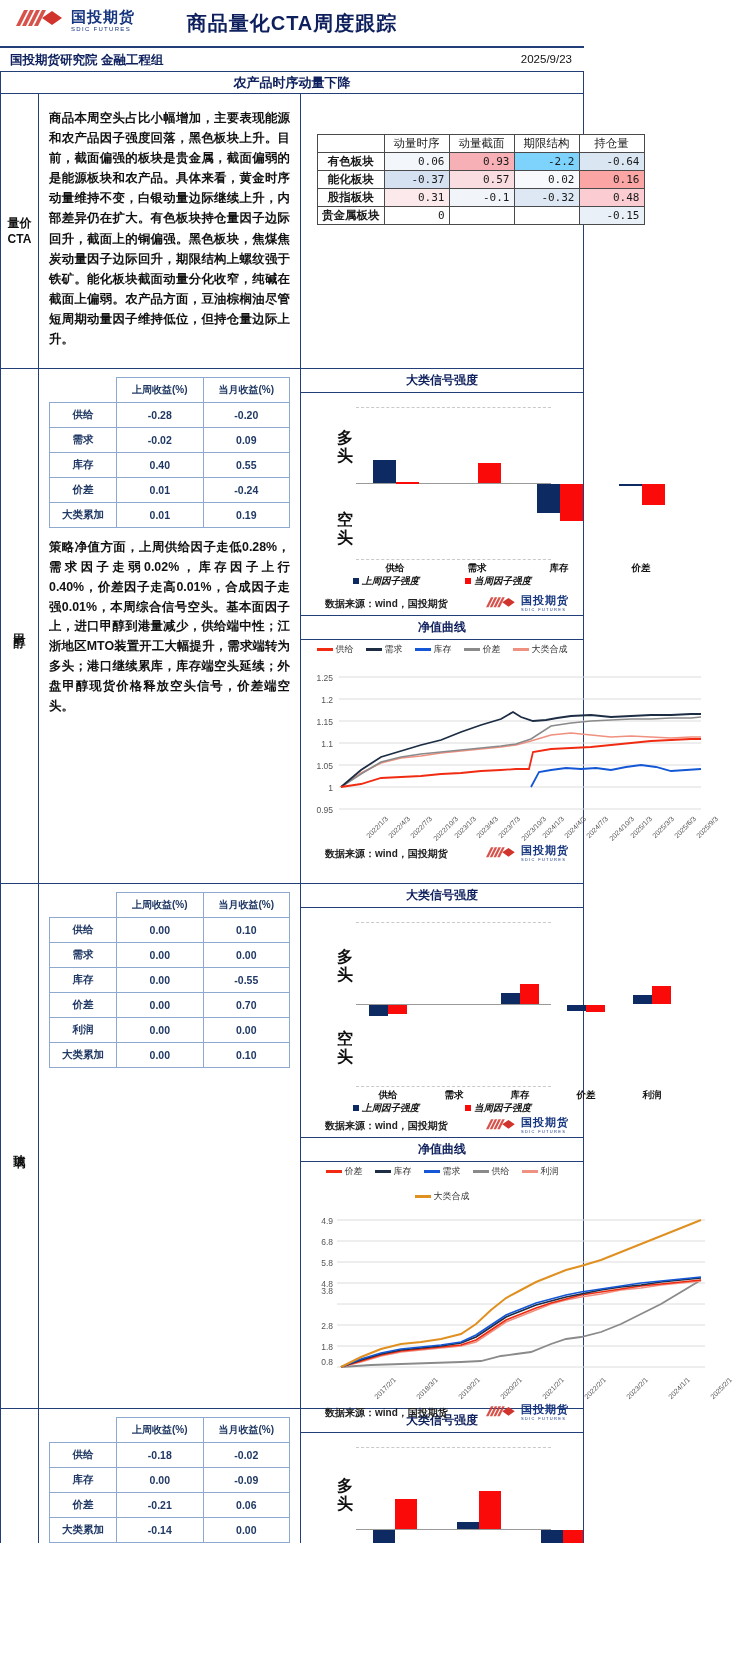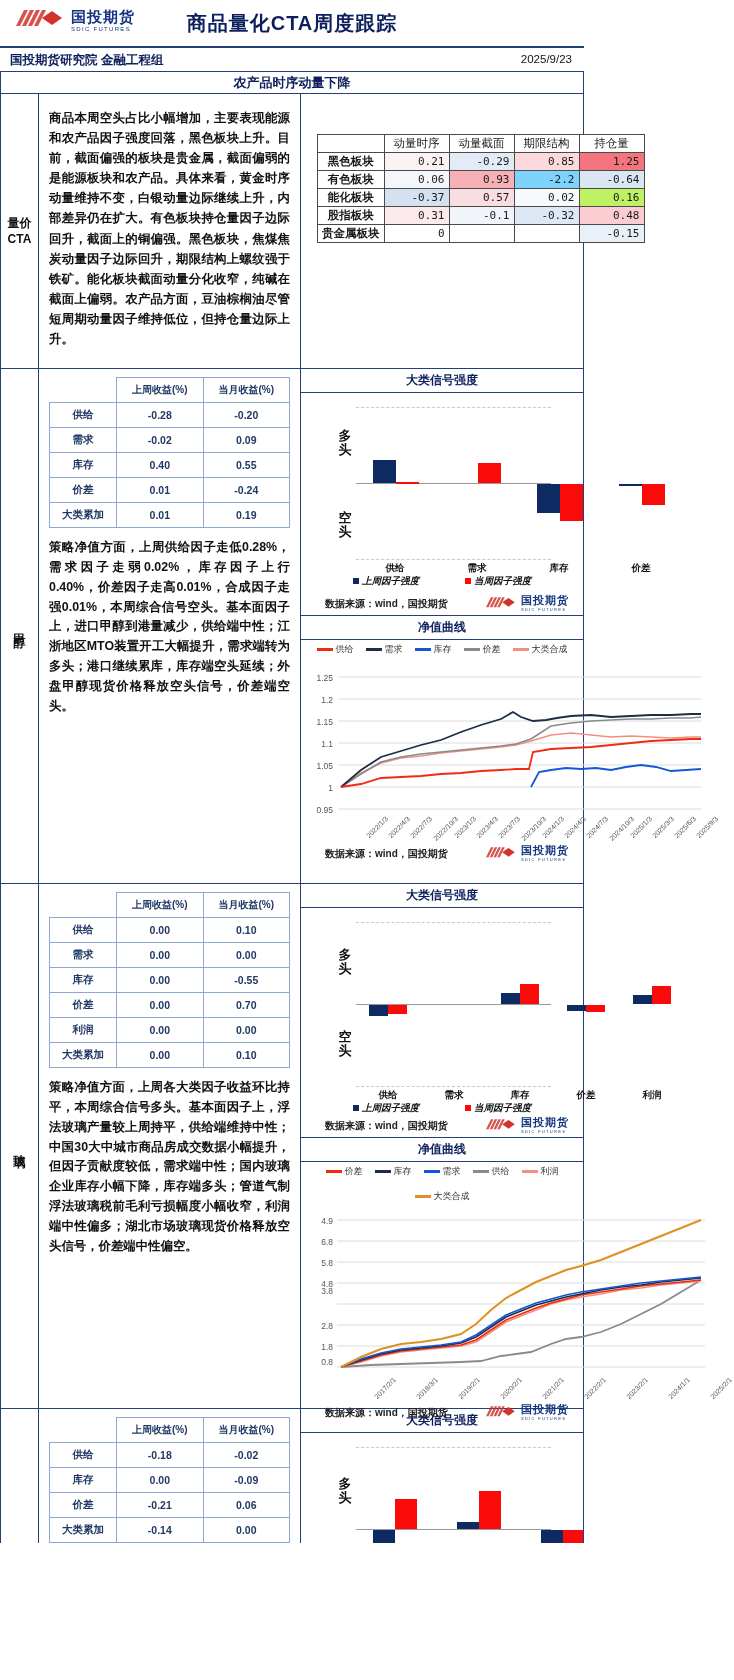--- a/index.html
+++ b/index.html
@@ -158,21 +158,21 @@
   .barchart{position:relative;height:182px;margin:0 10px;}
   .bc-axis{
     position:absolute;left:45px;right:22px;
     border-top:1px solid #9a9a9a;
   }
   .bc-dash{
     position:absolute;left:45px;right:22px;
     border-top:1px dashed #c9c9c9;
   }
   .bc-lbl{
-    position:absolute;font-size:13px;font-weight:bold;color:#111;
+    position:absolute;font-size:16px;font-weight:bold;color:#111;
     line-height:1.1;text-align:center;width:16px;
   }
   .bar{position:absolute;}
   .bar.prev{background:#0e2a62;}
   .bar.cur{background:#fb0a0a;}
   .bc-cat{
     position:absolute;font-size:9.5px;font-weight:bold;color:#111;
     text-align:center;
   }
   .bc-legend{
@@ -247,39 +247,32 @@
           <tr>
             <th></th>
             <th>动量时序</th>
             <th>动量截面</th>
             <th>期限结构</th>
             <th>持仓量</th>
           </tr>
         </thead>
         <tbody>
           <tr>
-            <td class="lbl">黑色板块</td>
-            <td class="v" style="background:#fdf2f3">0.21</td>
-            <td class="v" style="background:#e3ecf6">-0.29</td>
-            <td class="v" style="background:#fbd9dc">0.85</td>
-            <td class="v" style="background:#f5757f">1.25</td>
-          </tr>
-          <tr>
             <td class="lbl">有色板块</td>
             <td class="v" style="background:#f3f6fa">0.06</td>
             <td class="v" style="background:#f6b0b6">0.93</td>
             <td class="v" style="background:#7dd3fc">-2.2</td>
             <td class="v" style="background:#dbe6f3">-0.64</td>
           </tr>
           <tr>
             <td class="lbl">能化板块</td>
             <td class="v" style="background:#d5e1f0">-0.37</td>
             <td class="v" style="background:#fadde0">0.57</td>
             <td class="v" style="background:#f7f9fc">0.02</td>
-            <td class="v" style="background:#bef264">0.16</td>
+            <td class="v" style="background:#fca5a5">0.16</td>
           </tr>
           <tr>
             <td class="lbl">股指板块</td>
             <td class="v" style="background:#fce9eb">0.31</td>
             <td class="v" style="background:#f1f5fa">-0.1</td>
             <td class="v" style="background:#dde8f4">-0.32</td>
             <td class="v" style="background:#fbcdd2">0.48</td>
           </tr>
           <tr>
             <td class="lbl">贵金属板块</td>
@@ -528,23 +521,20 @@
               <td>0.00</td>
               <td>0.00</td>
             </tr>
             <tr>
               <td class="rl">大类累加</td>
               <td>0.00</td>
               <td>0.10</td>
             </tr>
           </tbody>
         </table>
-      </div>
-      <div class="cm-text">
-        <p>策略净值方面，上周各大类因子收益环比持平，本周综合信号多头。基本面因子上，浮法玻璃产量较上周持平，供给端维持中性；中国30大中城市商品房成交数据小幅提升，但因子贡献度较低，需求端中性；国内玻璃企业库存小幅下降，库存端多头；管道气制浮法玻璃税前毛利亏损幅度小幅收窄，利润端中性偏多；湖北市场玻璃现货价格释放空头信号，价差端中性偏空。</p>
       </div>
     </div>
 
     <div class="cm-right">
       <div class="chart-title">大类信号强度</div>
       <div class="chart-box" style="height:212px;">
         <div class="barchart" style="height:192px;">
           <div class="bc-dash" style="top:14px;"></div>
           <div class="bc-dash" style="top:178px;"></div>
           <div class="bc-axis" style="top:96px;"></div>

